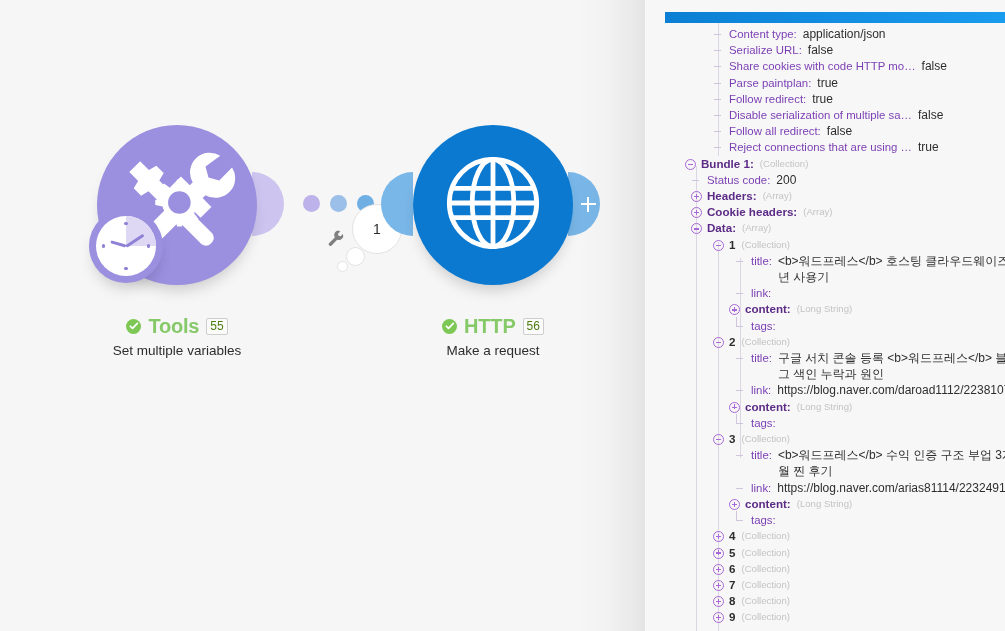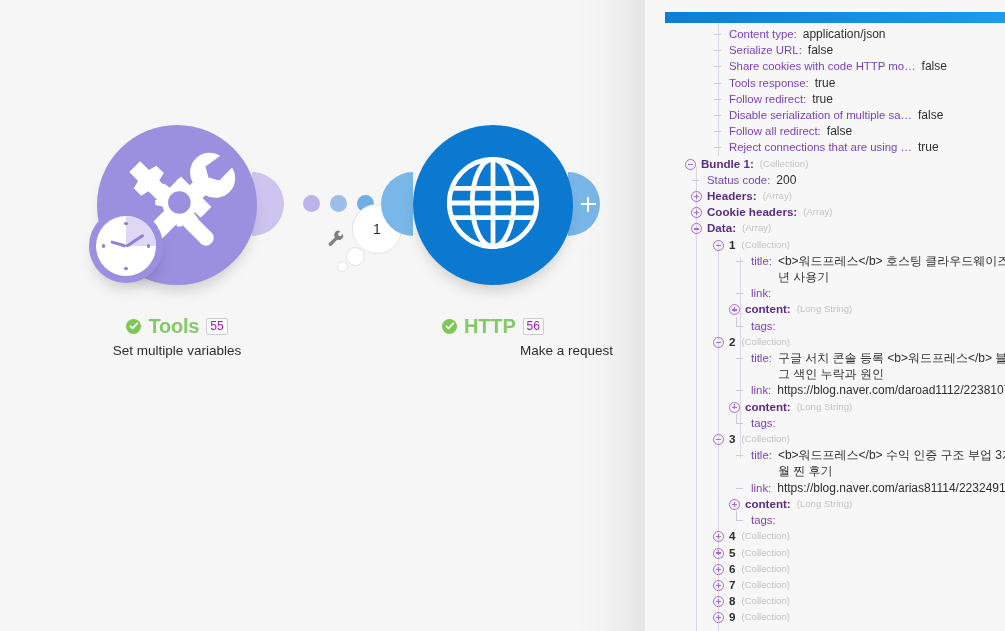--- a/index.html
+++ b/index.html
@@ -152,42 +152,42 @@
     font-size: 14px; color: #2b2b2b; font-weight: 400;
   }
 
   
   .node-caption {
     position: absolute;
     text-align: center;
     white-space: nowrap;
   }
   #tools-caption { left: 57px; top: 314px; width: 240px; }
-  #http-caption  { left: 373px; top: 314px; width: 240px; text-align: right; }
+  #http-caption  { left: 373px; top: 314px; width: 240px; }
   .caption-row1 {
     display: flex; align-items: center; justify-content: center;
     gap: 7px; height: 24px;
   }
   .check-icon {
     width: 15px; height: 15px;
     border-radius: 50%;
     background: #7dc855;
     display: inline-flex;
     align-items: center; justify-content: center;
     flex: 0 0 auto;
   }
   .module-name {
     font-size: 20px;
     font-weight: bold;
     color: #85c968;
     letter-spacing: -0.2px;
   }
   .module-badge {
     font-size: 12px;
-    color: #a21caf;
+    color: #4d7c0f;
     border: 1px solid #cdcdcd;
     border-radius: 2px;
     padding: 0px 3px 1px 3px;
     line-height: 14px;
     background: #fbfbfb;
   }
   .caption-row2 {
     font-size: 13.5px;
     color: #2d2d2d;
     margin-top: 5px;
@@ -454,21 +454,21 @@
         </div>
         <div class="row">
           <span class="ind" style="width:48px;"></span>
           <span class="tick"></span>
           <span class="key">Share cookies with code HTTP mo…</span>
           <span class="val">false</span>
         </div>
         <div class="row">
           <span class="ind" style="width:48px;"></span>
           <span class="tick"></span>
-          <span class="key">Tools response:</span>
+          <span class="key">Parse paintplan:</span>
           <span class="val">true</span>
         </div>
         <div class="row">
           <span class="ind" style="width:48px;"></span>
           <span class="tick"></span>
           <span class="key">Follow redirect:</span>
           <span class="val">true</span>
         </div>
         <div class="row">
           <span class="ind" style="width:48px;"></span>

